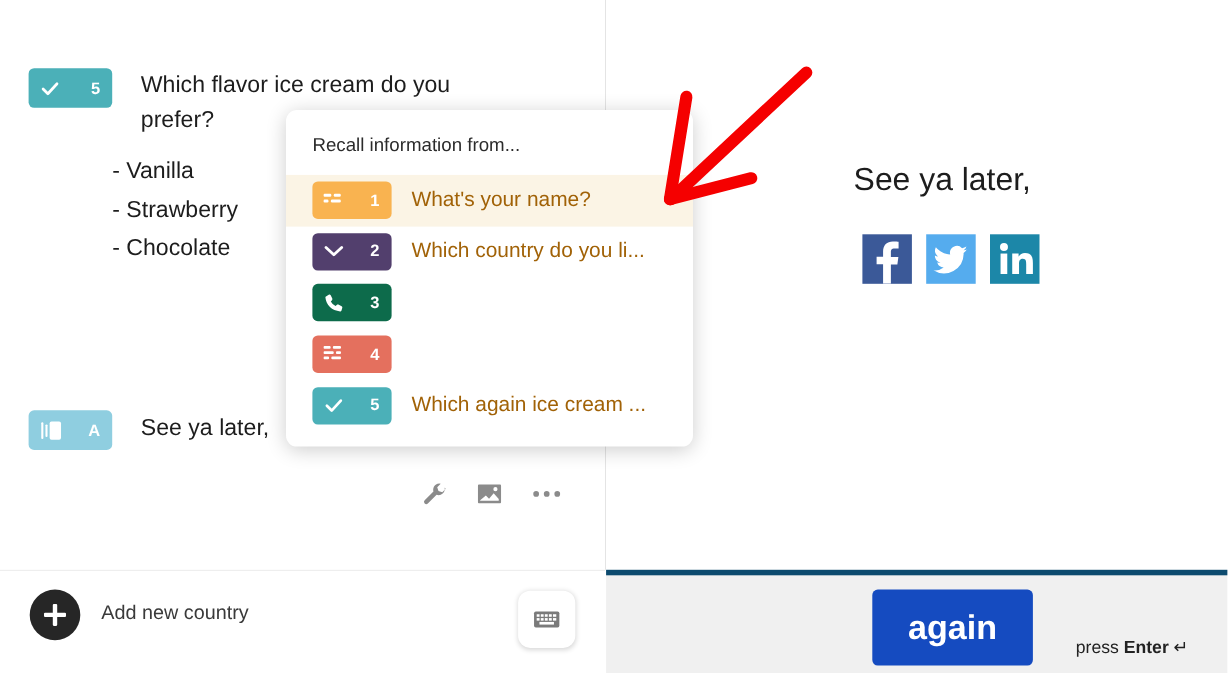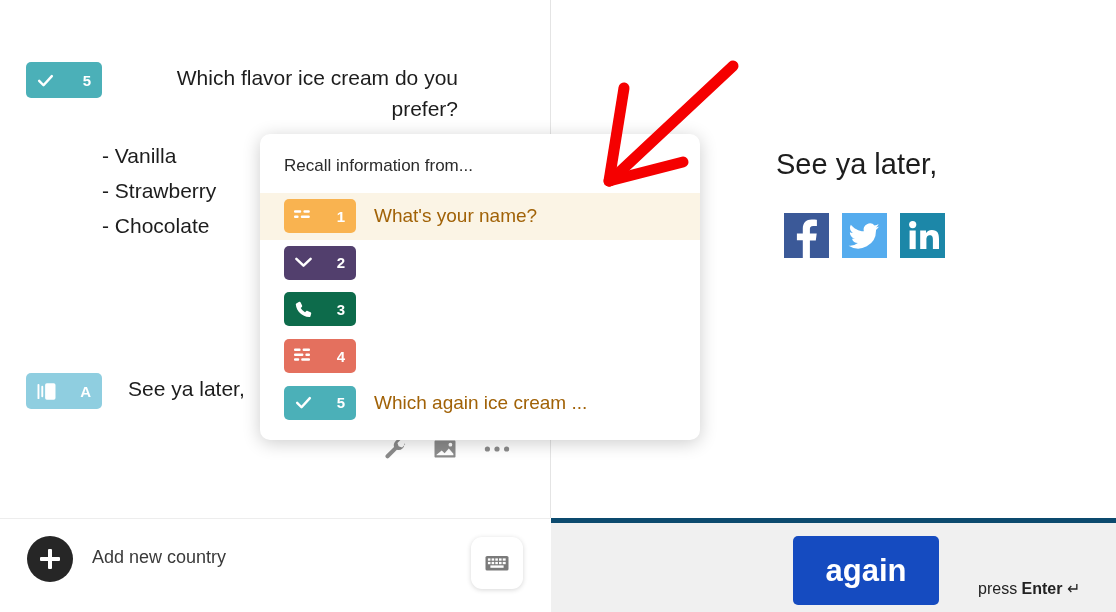--- a/index.html
+++ b/index.html
@@ -67,21 +67,20 @@
     justify-content: center;
   }
   .badge svg { display: block; }
 
   .q-text {
     margin-left: 26px;
     font-size: 21px;
     line-height: 31px;
     color: #1d1d1d;
     max-width: 330px;
-    text-align: right;
   }
   .q-choices {
     margin-top: 14px;
     font-size: 21px;
     line-height: 35px;
     color: #1d1d1d;
   }
   .q-choices div { white-space: nowrap; }
 
   
@@ -211,27 +210,26 @@
     color: #222222;
     white-space: nowrap;
   }
   .press-enter b { font-weight: 700; }
 
   
   .recall {
     position: absolute;
     left: 260px;
     top: 100px;
-    width: 440px;
+    width: 370px;
     background: #ffffff;
     border-radius: 10px;
     box-shadow: 0 3px 18px rgba(0,0,0,.20);
     padding: 0 0 14px 0;
     z-index: 40;
-    margin-top: 34px;
   }
   .recall-title {
     font-size: 17px;
     color: #2b2b2b;
     padding: 22px 0 17px 24px;
   }
   .recall-item {
     display: flex;
     align-items: center;
     height: 46.6px;
@@ -397,20 +395,21 @@
 
     <div class="recall-item">
       <div class="badge" style="background:#523F6D">
         <span class="b-ico">
           <svg width="19" height="13" viewBox="0 0 24 16" fill="none" stroke="#ffffff" stroke-width="3.2" stroke-linecap="round" stroke-linejoin="round">
             <polyline points="3 3.5 12 12 21 3.5"></polyline>
           </svg>
         </span>
         <span class="b-num">2</span>
       </div>
+      <div class="r-label">Which country do you li...</div>
     </div>
 
     <div class="recall-item">
       <div class="badge" style="background:#0D6B4B">
         <span class="b-ico">
           <svg width="19" height="19" viewBox="0 0 24 24" fill="#ffffff">
             <path d="M6.6 2.3c.7-.2 1.5.1 1.8.8l1.8 3.7c.3.6.2 1.4-.3 1.9l-1.4 1.4a13 13 0 0 0 5.4 5.4l1.4-1.4c.5-.5 1.3-.6 1.9-.3l3.7 1.8c.7.3 1 1.1.8 1.8l-.9 3.1c-.2.7-.9 1.2-1.6 1.1C9.7 20.8 3.2 14.3 2.3 5.7c-.1-.7.4-1.4 1.1-1.6l3.2-1.8z"></path>
           </svg>
         </span>
         <span class="b-num">3</span>

